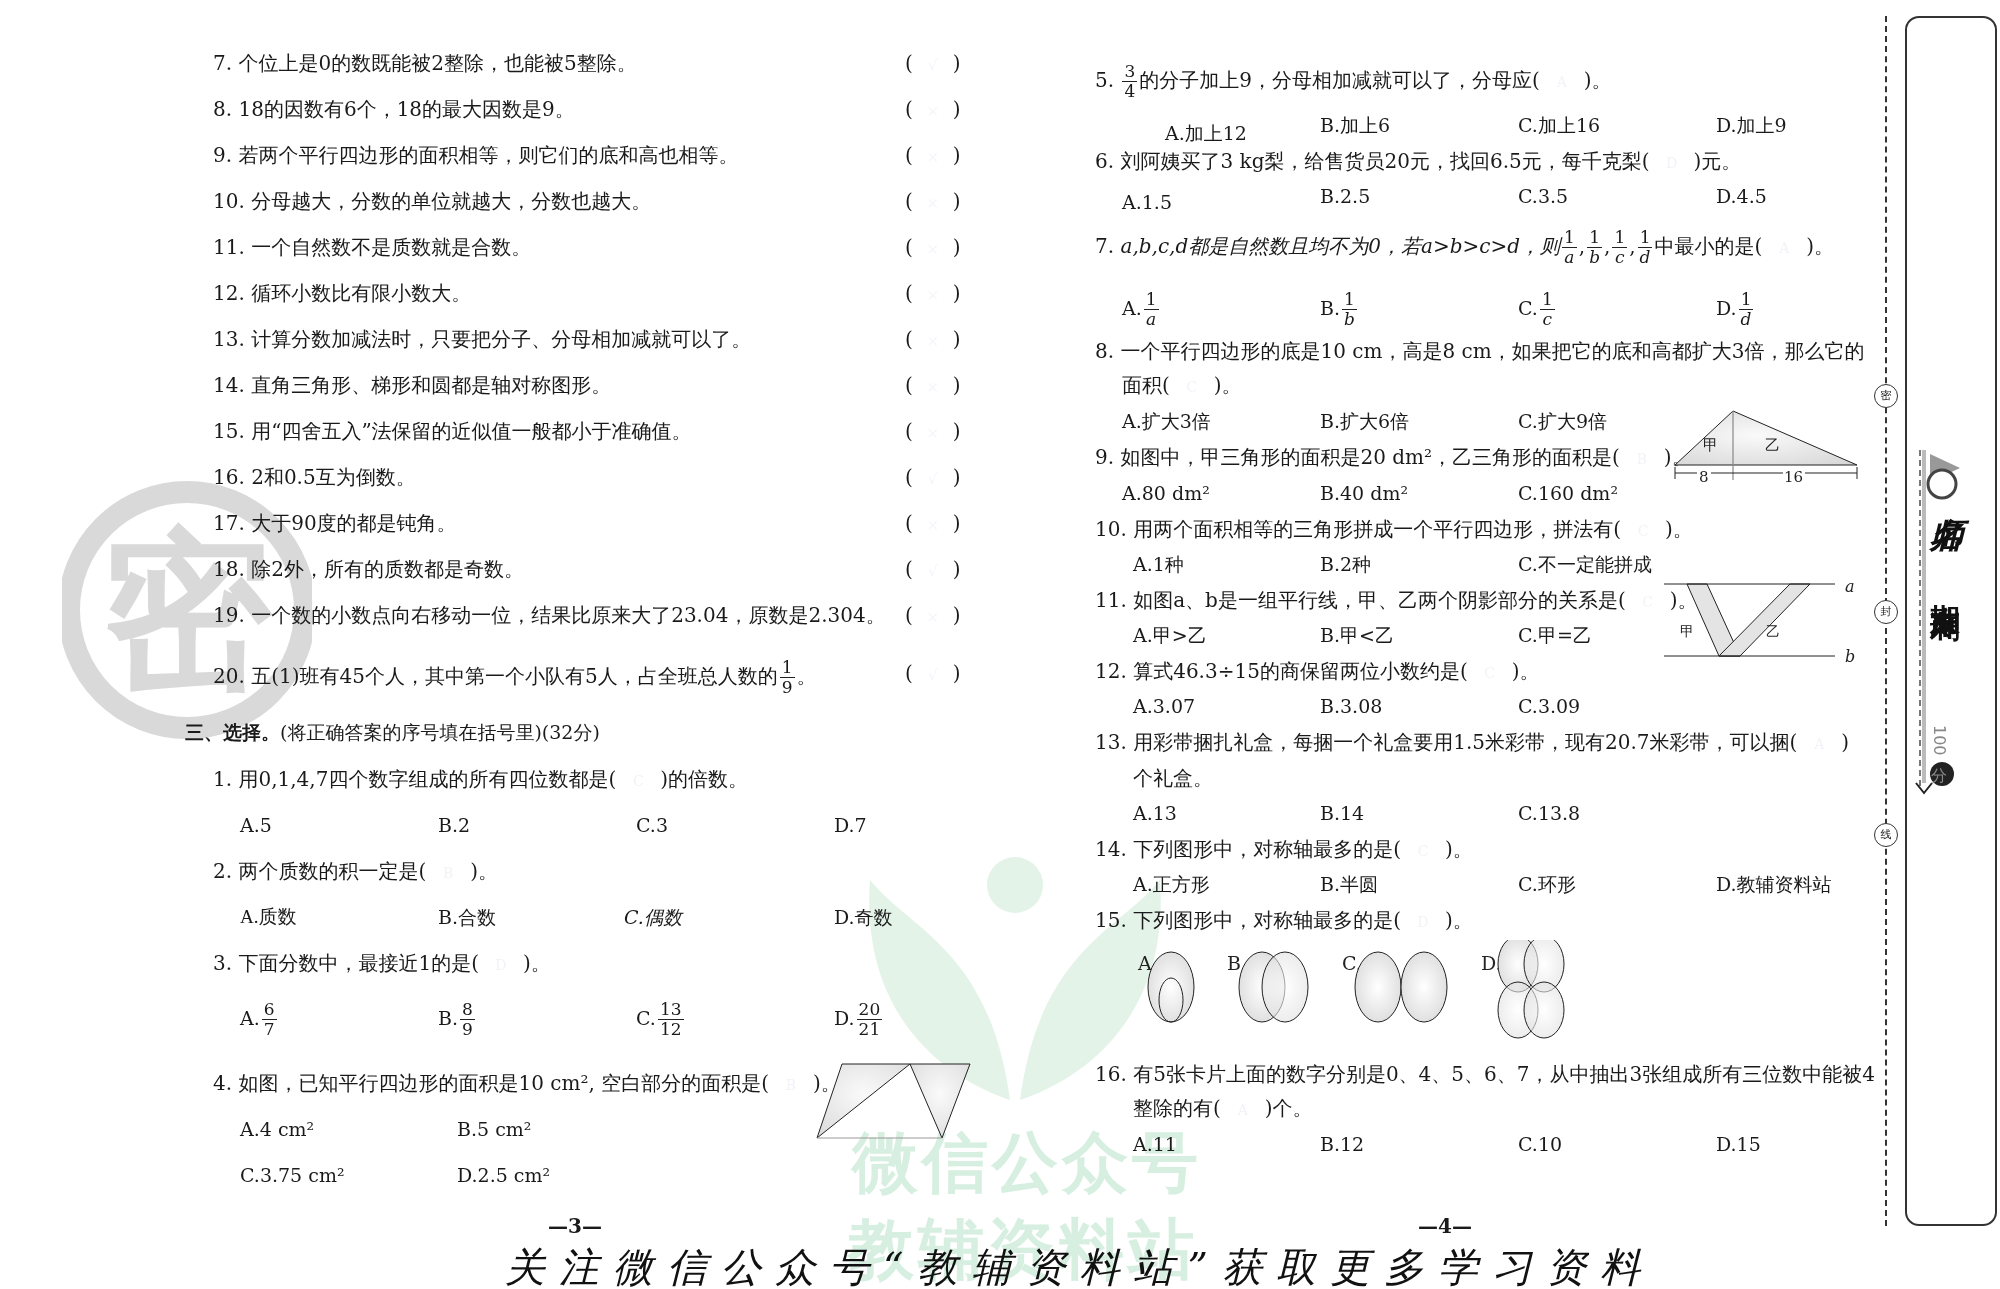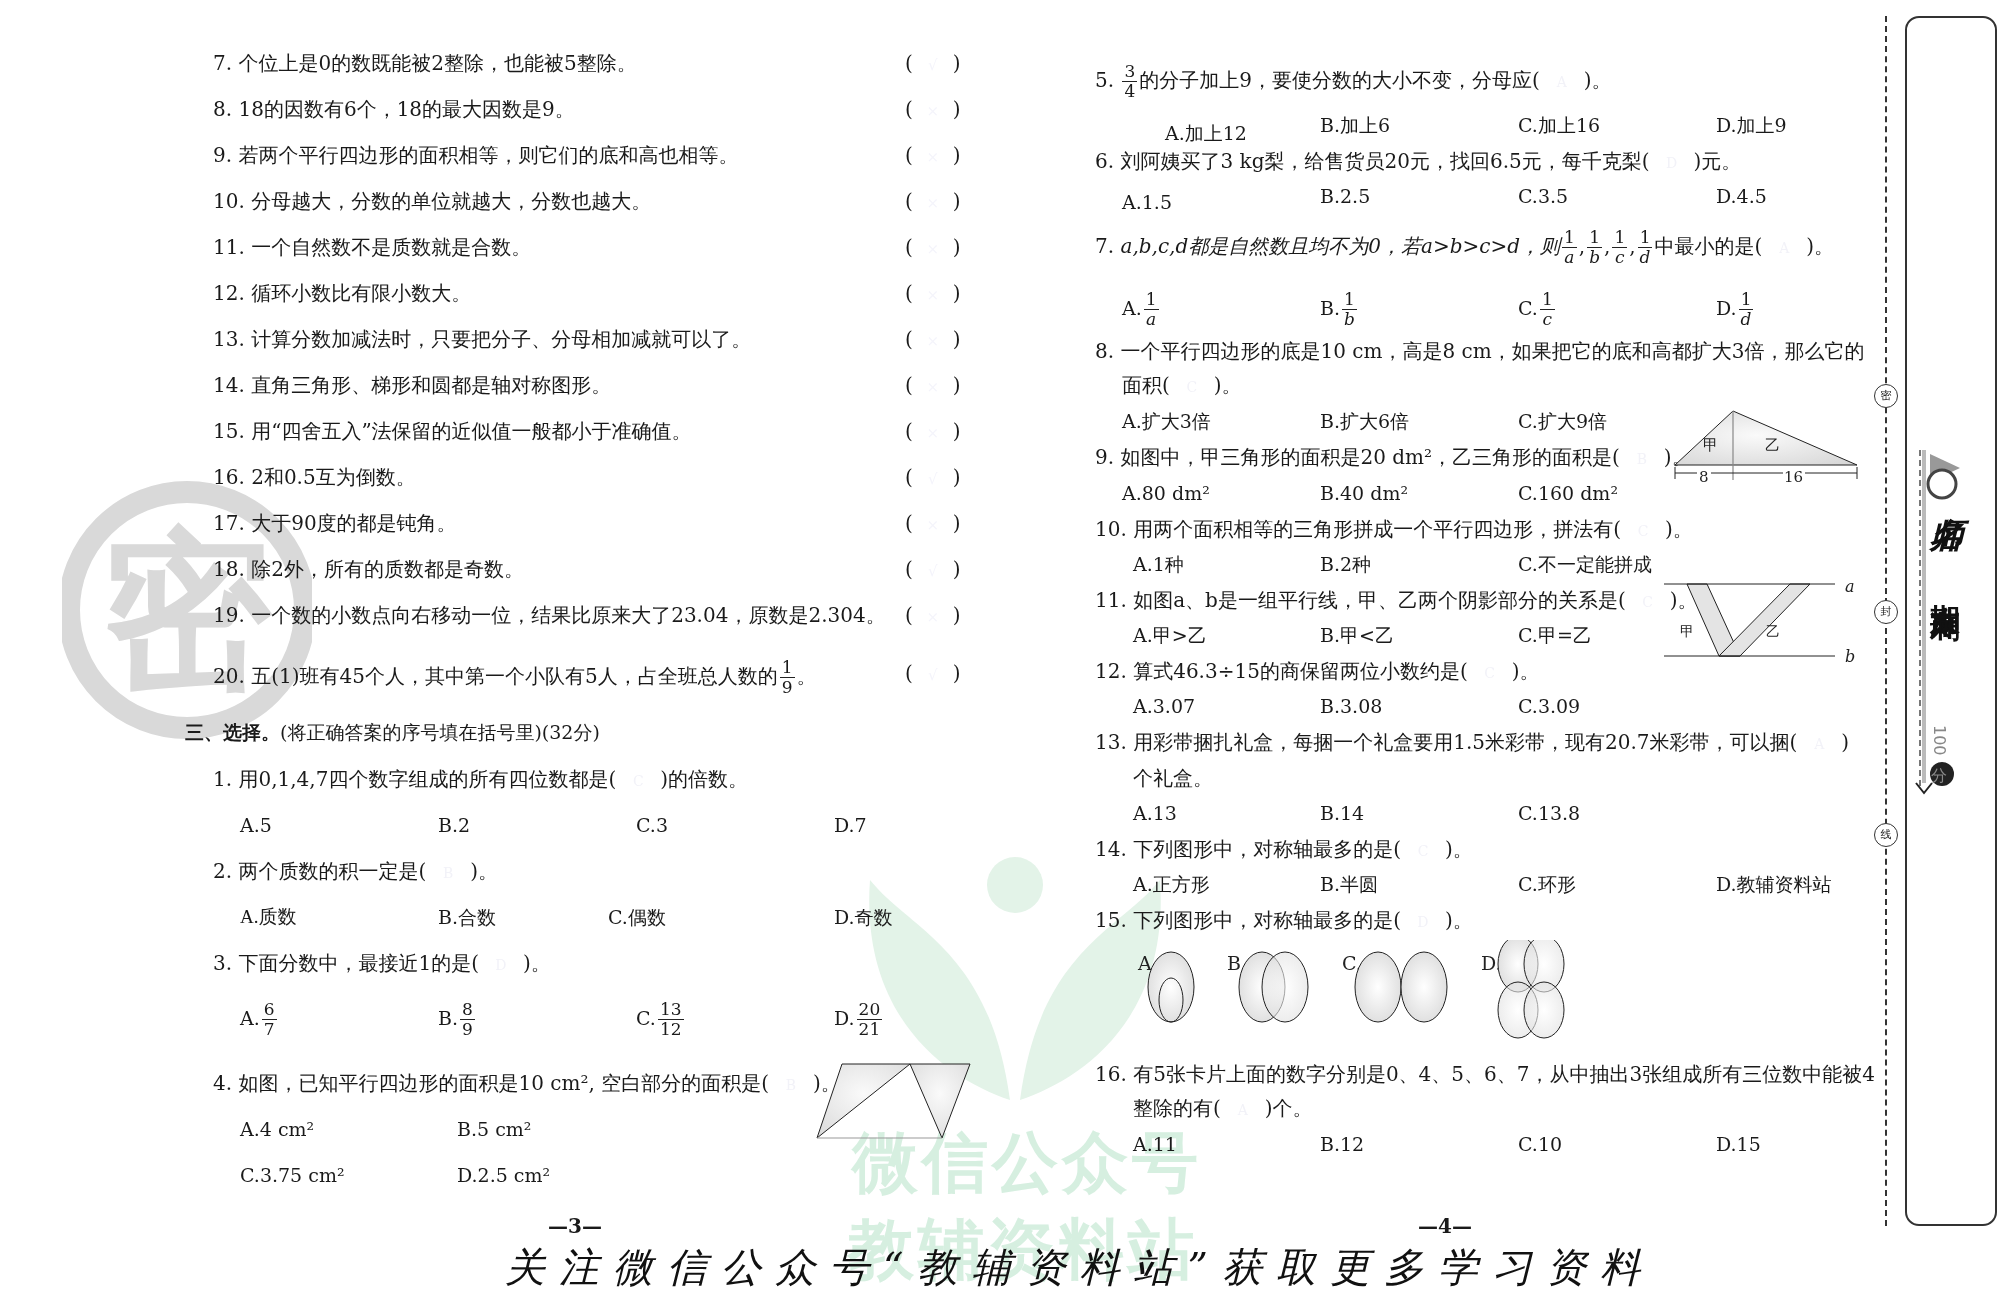--- a/index.html
+++ b/index.html
@@ -130,21 +130,21 @@
   <div class="opt" style="left:240px;top:812px;">A.5</div>
   <div class="opt" style="left:438px;top:812px;">B.2</div>
   <div class="opt" style="left:636px;top:812px;">C.3</div>
   <div class="opt" style="left:834px;top:812px;">D.7</div>
 
   <div class="q" style="left:213px;top:858px;">
     <span>2.</span>&nbsp;<span>两个质数的积一定是(</span><span class="blank">B</span><span>)。</span>
   </div>
   <div class="opt" style="left:240px;top:904px;font-family:Liberation Serif, serif;">A.质数</div>
   <div class="opt" style="left:438px;top:904px;">B.合数</div>
-  <div class="opt" style="left:608px;top:904px;">C.偶数</div>
+  <div class="opt" style="left:624px;top:904px;font-style:italic;">C.偶数</div>
   <div class="opt" style="left:834px;top:904px;">D.奇数</div>
 
   <div class="q" style="left:213px;top:950px;">
     <span>3.</span>&nbsp;<span>下面分数中，最接近1的是(</span><span class="blank">D</span><span>)。</span>
   </div>
   <div class="opt" style="left:240px;top:1000px;">
     <span>A.</span><span class="frac">
         <span class="n">6</span>
         <span class="d">7</span>
       </span>
@@ -192,21 +192,21 @@
 
   <div class="pagenum" style="left:548px;top:1214px;">—3—</div>
 </div>
 
 <div>
 
   <div class="q" style="left:1095px;top:62px;">
     <span>5.</span>&nbsp;<span class="frac">
         <span class="n">3</span>
         <span class="d">4</span>
-      </span><span>的分子加上9，要使分数的大小不变，分母应(</span><span class="blank">A</span><span>)。</span>
+      </span><span>的分子加上9，分母相加减就可以了，分母应(</span><span class="blank">A</span><span>)。</span>
   </div>
   <div class="opt" style="left:1122px;top:120px;margin-left:43px;">A.加上12</div>
   <div class="opt" style="left:1320px;top:112px;">B.加上6</div>
   <div class="opt" style="left:1518px;top:112px;">C.加上16</div>
   <div class="opt" style="left:1716px;top:112px;">D.加上9</div>
 
   <div class="q" style="left:1095px;top:148px;">
     <span>6.</span>&nbsp;<span>刘阿姨买了3 kg梨，给售货员20元，找回6.5元，每千克梨(</span><span class="blank">D</span><span>)元。</span>
   </div>
   <div class="opt" style="left:1122px;top:189px;text-align:center;">A.1.5</div>

